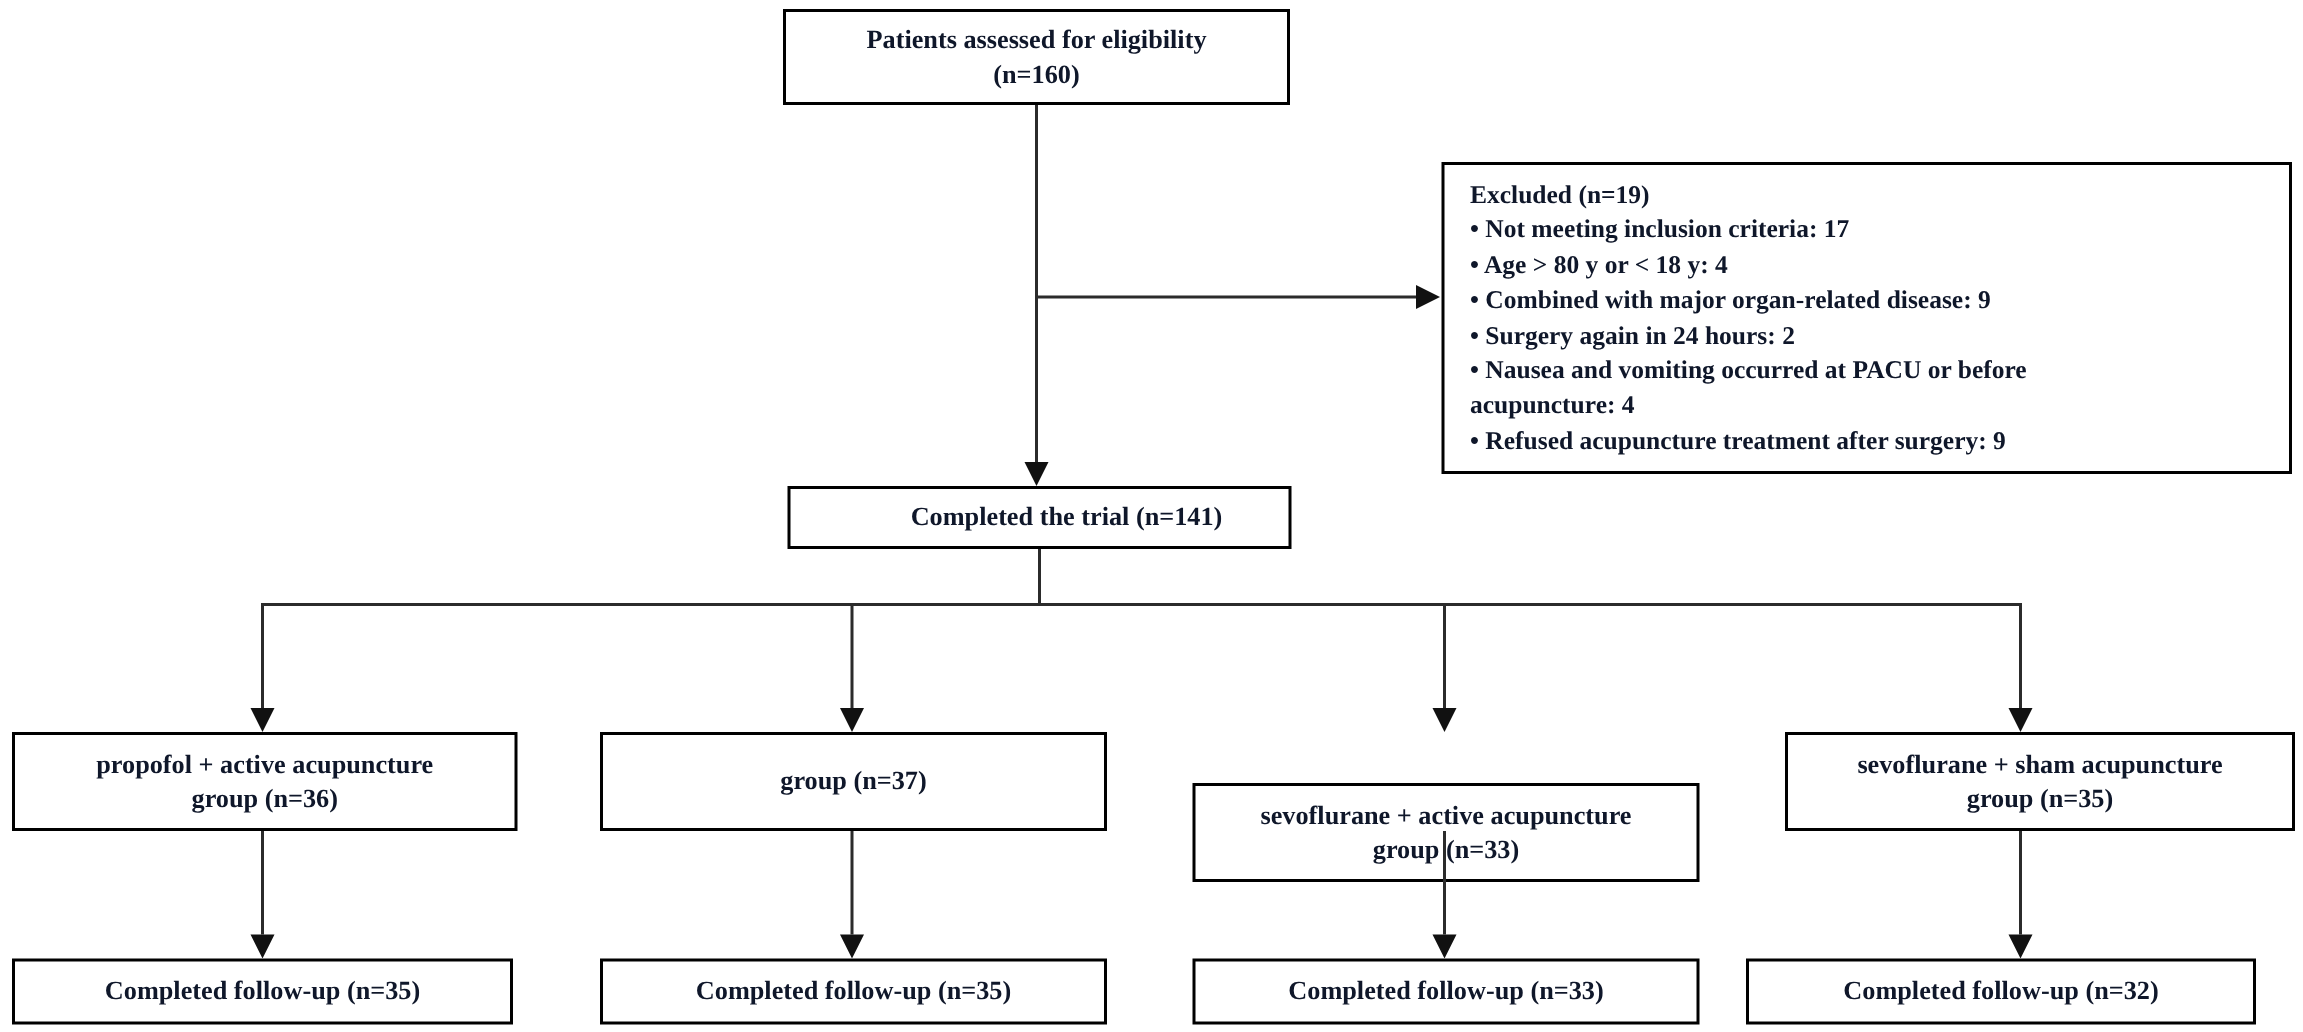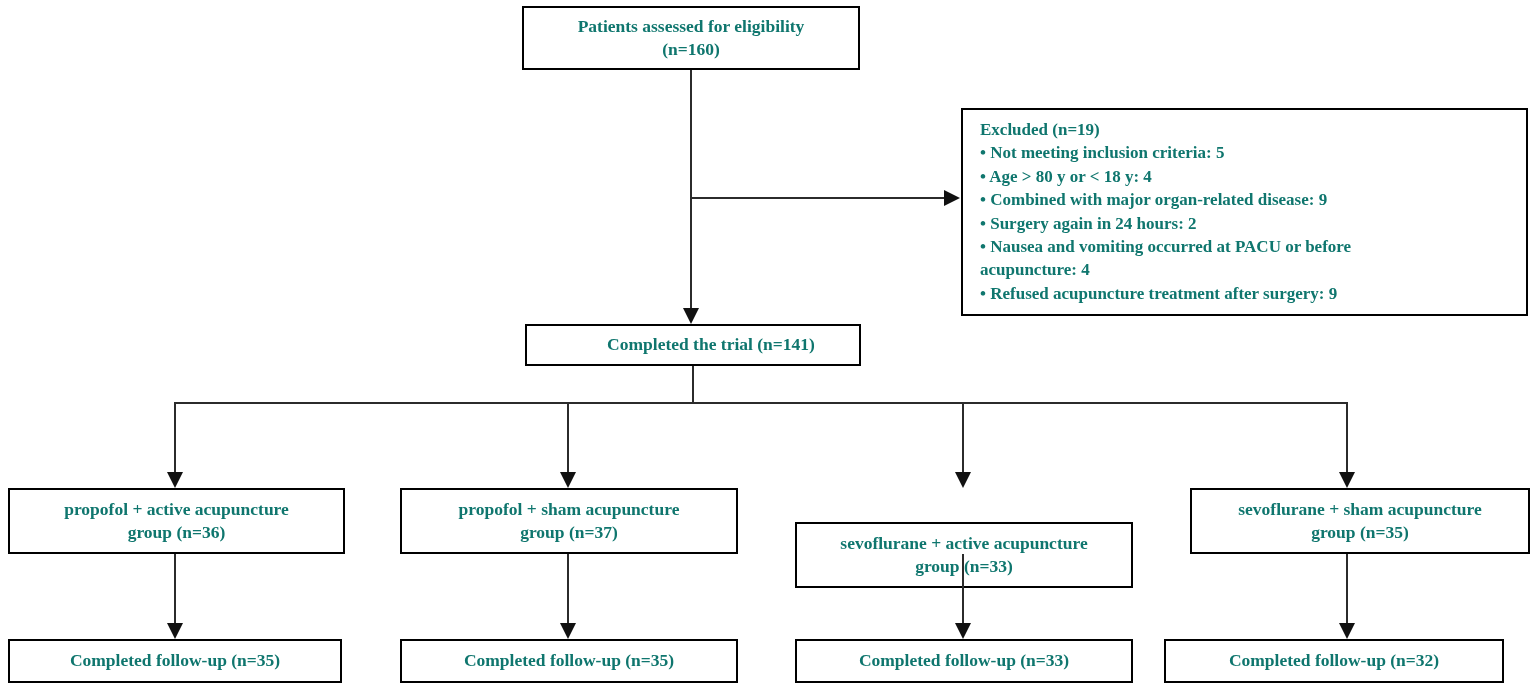--- a/index.html
+++ b/index.html
@@ -3,21 +3,21 @@
 <meta charset="utf-8">
 <style>
   html,body { margin:0; padding:0; background:#ffffff; }
   .canvas {
     position:relative;
     width:1535px;
     height:688px;
     background:#ffffff;
     font-family:"Liberation Serif", serif;
     font-weight:bold;
-    color:#0f766e;
+    color:#0f172a;
     overflow:hidden;
   }
   .box {
     position:absolute;
     border:2px solid #000000;
     background:#ffffff;
     box-sizing:border-box;
   }
   .box.center {
     display:flex;
@@ -62,21 +62,21 @@
 
   <div class="vline" style="left:690px; top:70px; height:238px;"></div>
   <div class="arrow-down" style="left:683px; top:308px;"></div>
 
   <div class="hline" style="left:691px; top:197px; width:254px;"></div>
   <div class="arrow-right" style="left:944px; top:190px;"></div>
 
   <div class="box leftalign" style="left:961px; top:108px; width:567px; height:208px;">
     <div>Excluded (n=19)</div>
     <div class="excluded-items">
-      <div>• Not meeting inclusion criteria: 5</div>
+      <div>• Not meeting inclusion criteria: 17</div>
       <div>• Age &gt; 80 y or &lt; 18 y: 4</div>
       <div>• Combined with major organ-related disease: 9</div>
       <div>• Surgery again in 24 hours: 2</div>
       <div>• Nausea and vomiting occurred at PACU or before
 acupuncture: 4</div>
       <div>• Refused acupuncture treatment after surgery: 9</div>
     </div>
   </div>
 
   <div class="box center" style="left:525px; top:324px; width:336px; height:42px;padding-left:36px;">
@@ -93,21 +93,20 @@
   <div class="vline" style="left:962px; top:402px; height:70px;"></div>
   <div class="arrow-down" style="left:955px; top:472px;"></div>
   <div class="vline" style="left:1346px; top:402px; height:70px;"></div>
   <div class="arrow-down" style="left:1339px; top:472px;"></div>
 
   <div class="box center" style="left:8px; top:488px; width:337px; height:66px;">
     <div>propofol + active acupuncture</div>
     <div>group (n=36)</div>
   </div>
   <div class="box center" style="left:400px; top:488px; width:338px; height:66px;">
-    <div>propofol + sham acupuncture</div>
     <div>group (n=37)</div>
   </div>
   <div class="box center" style="left:795px; top:488px; width:338px; height:66px;margin-top:34px;">
     <div>sevoflurane + active acupuncture</div>
     <div>group (n=33)</div>
   </div>
   <div class="box center" style="left:1190px; top:488px; width:340px; height:66px;">
     <div>sevoflurane + sham acupuncture</div>
     <div>group (n=35)</div>
   </div>

